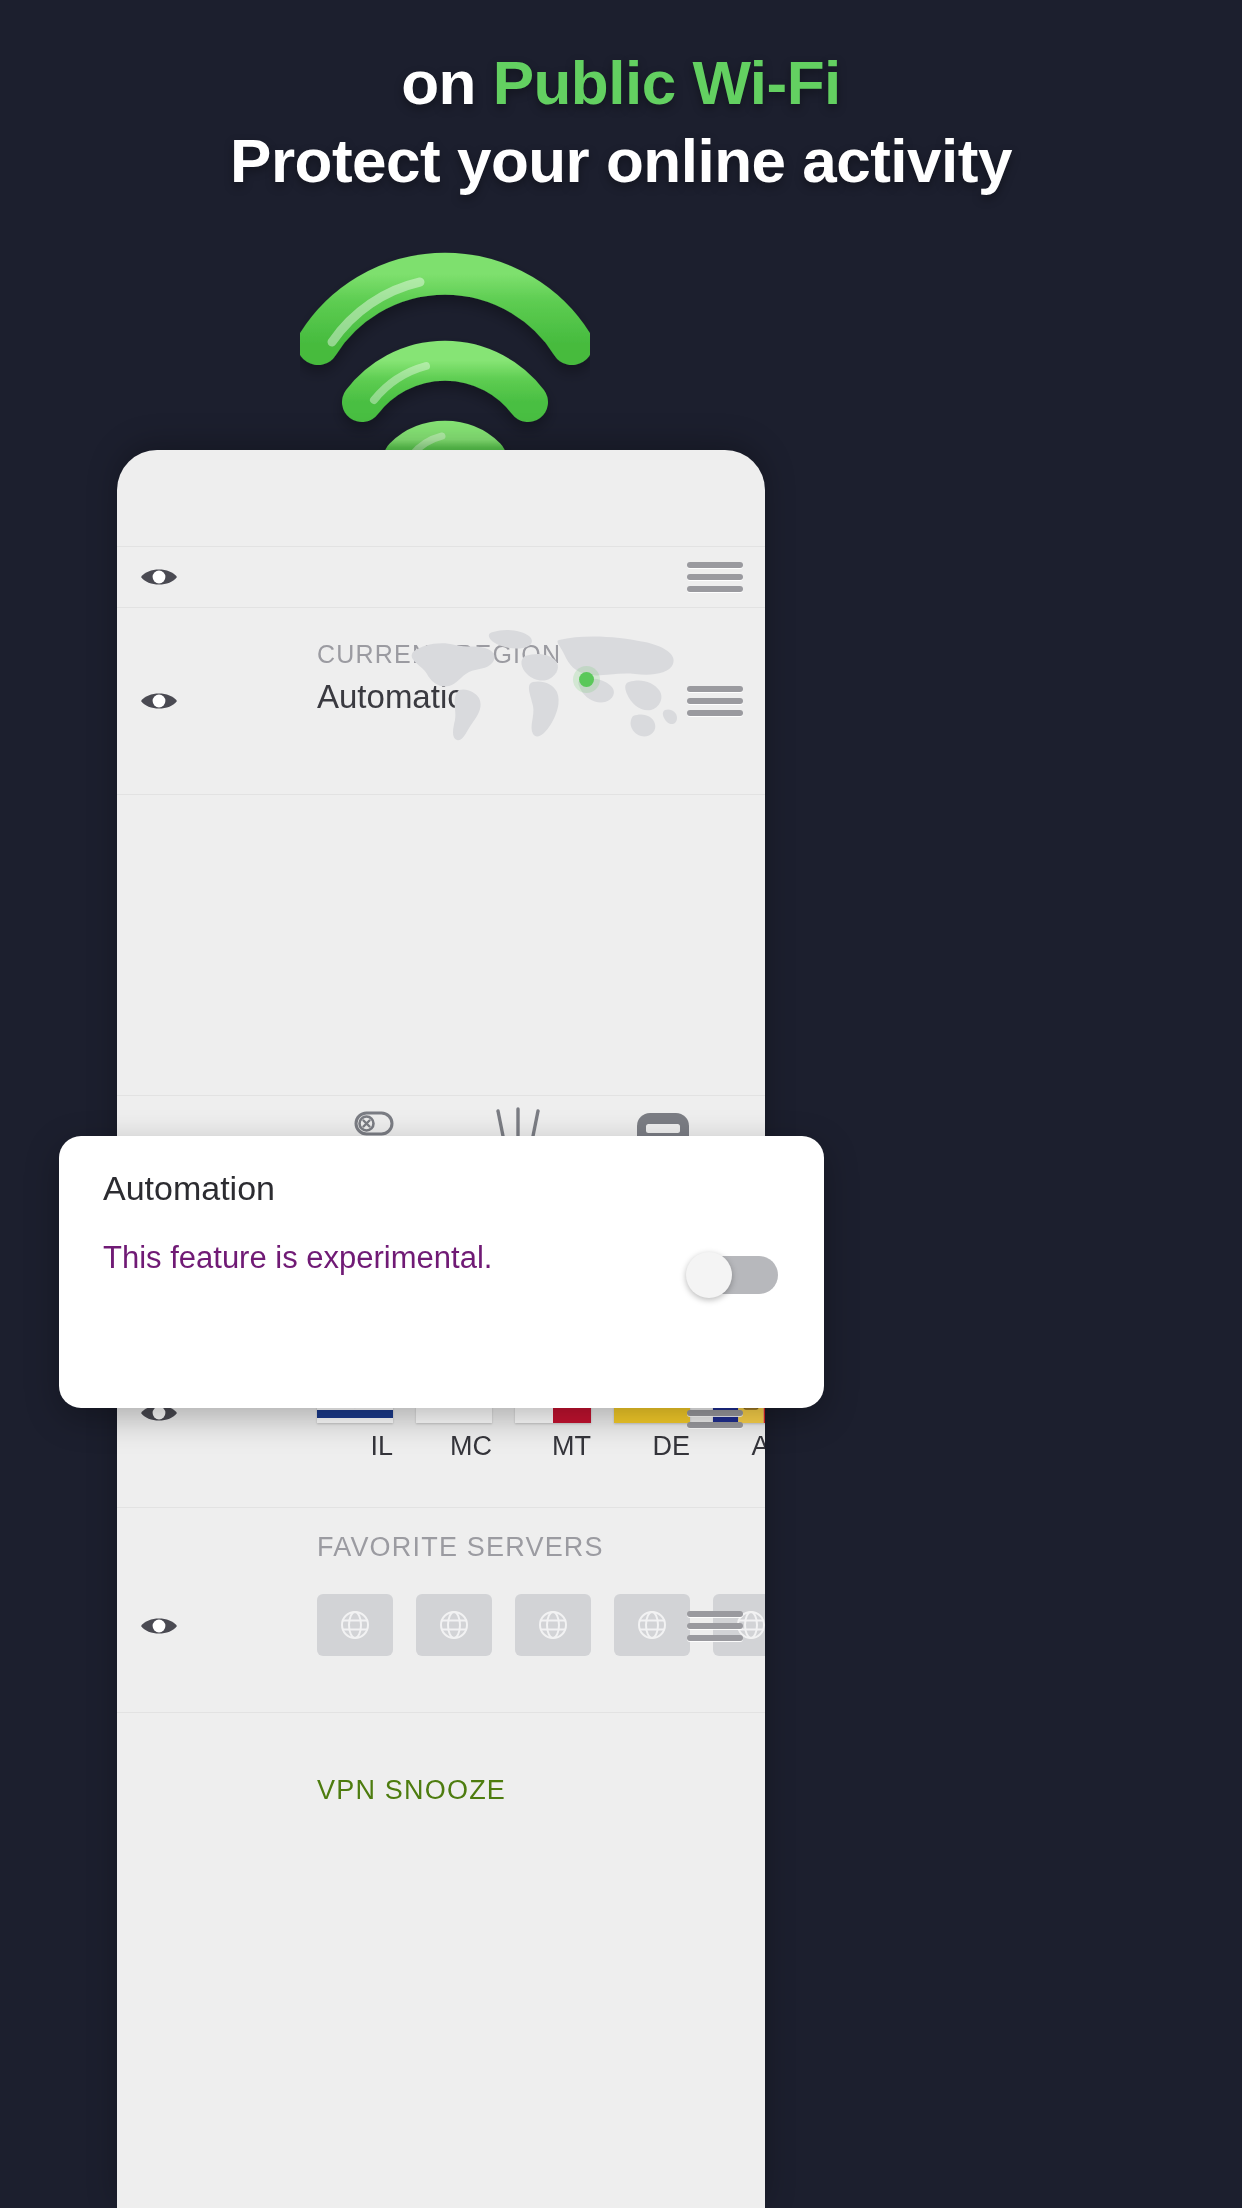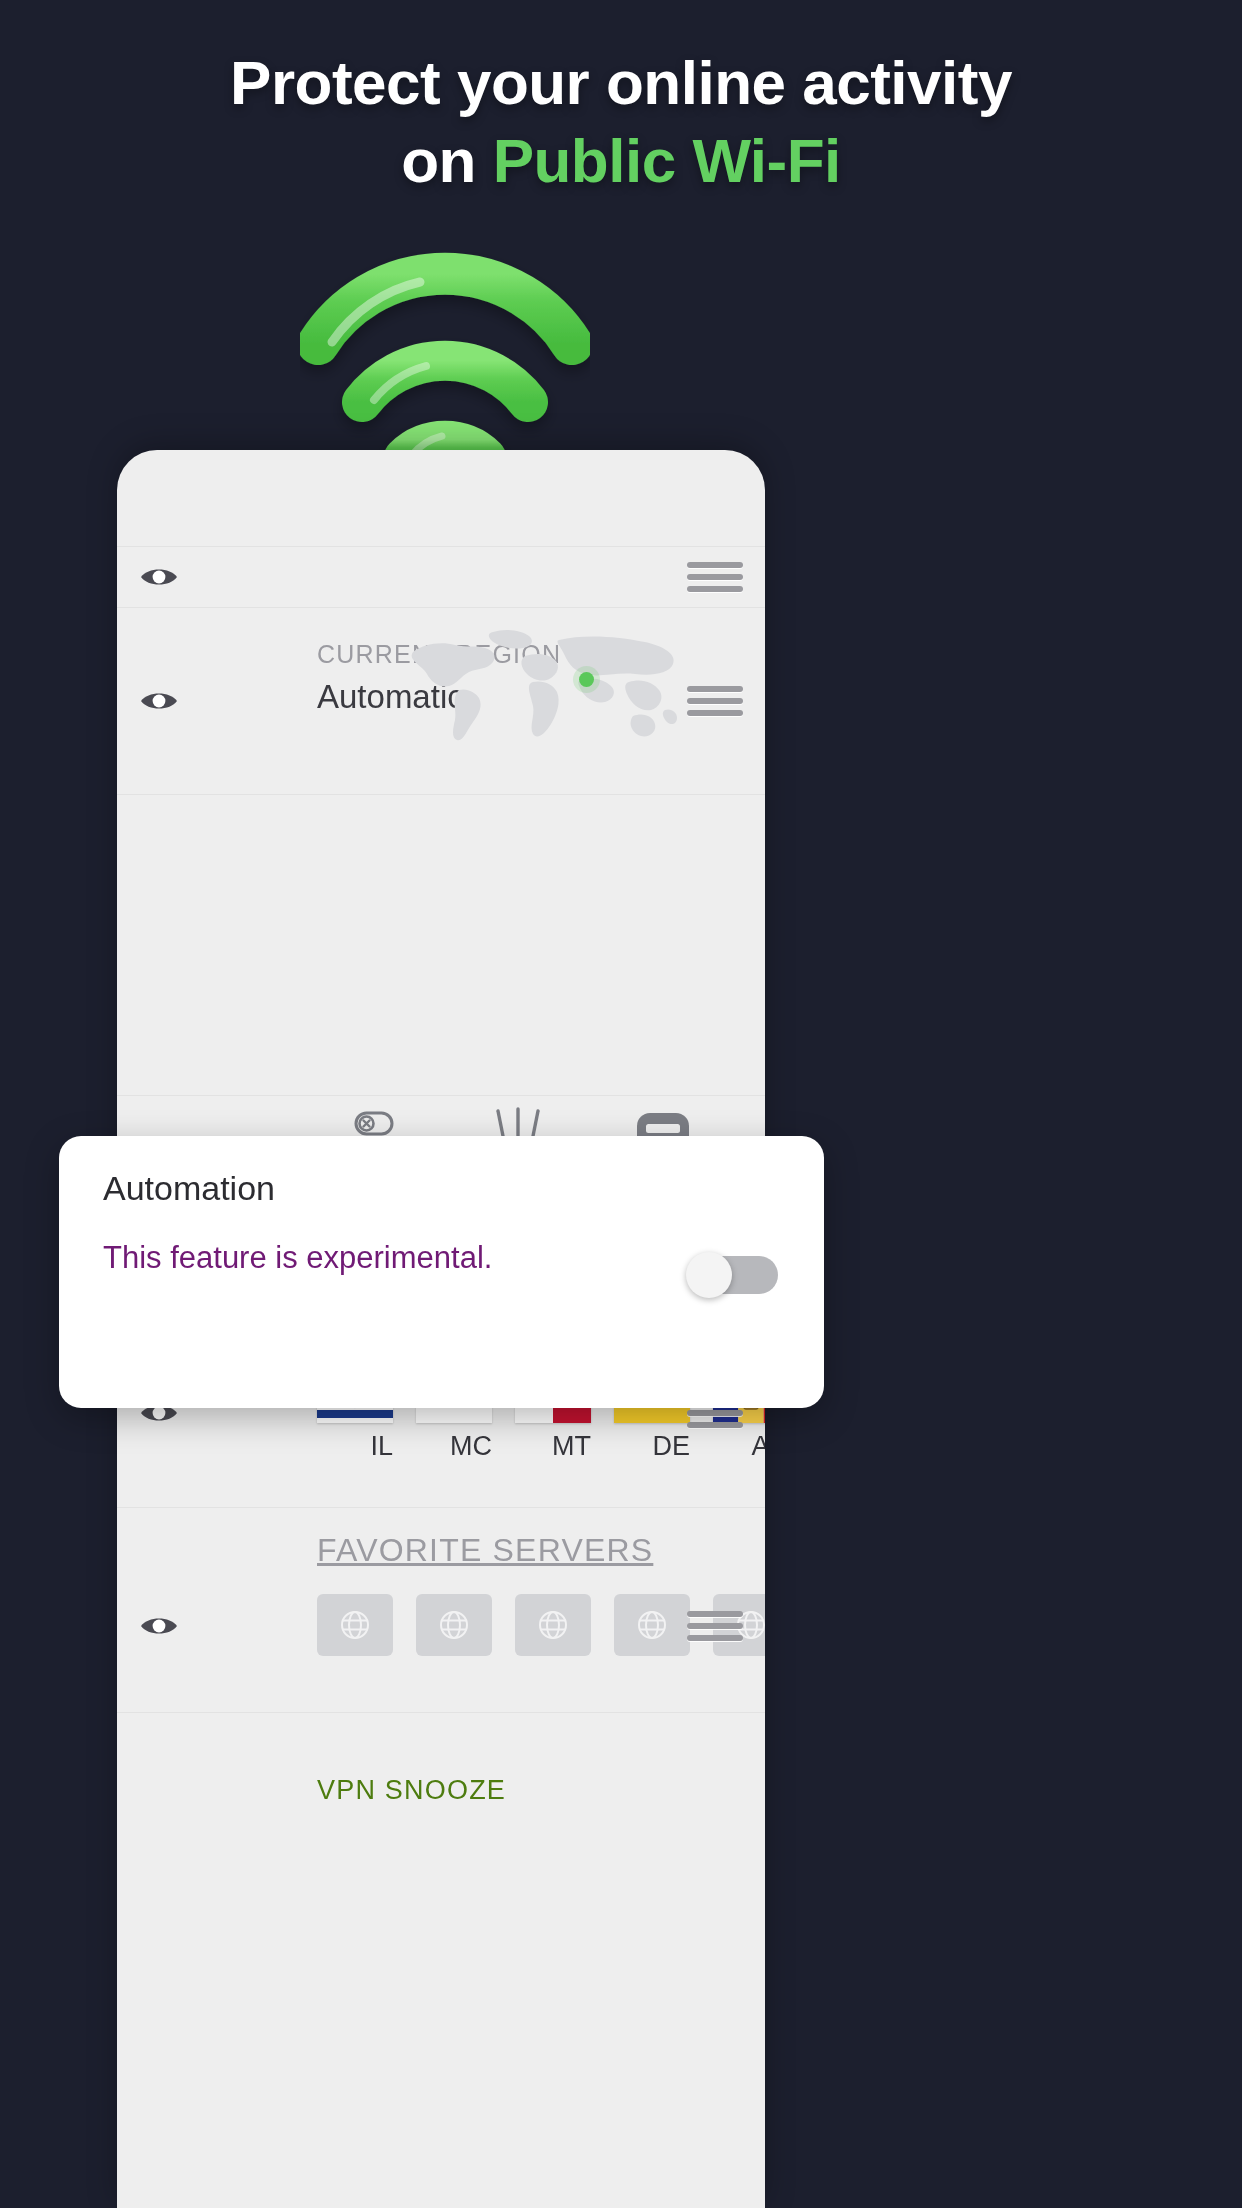--- a/index.html
+++ b/index.html
@@ -129,21 +129,21 @@
   .chev{
     position:absolute; right:92px; top:44px;
     width:26px; height:44px;
   }
   .chev svg{ width:100%; height:100%; }
 
   
   .row-quick{ height:220px; }
   .sec-title{
     position:absolute; left:200px; top:24px;
-    font-size:32px; letter-spacing:1.2px; color:#9b9ba1;text-decoration:underline;
+    font-size:27px; letter-spacing:1.2px; color:#9b9ba1;
   }
   .flag-strip{
     position:absolute; left:200px; top:86px;
     display:flex; gap:23px;
   }
   .flag-item{ width:76px; text-align:right; }
   .flag{
     width:76px; height:50px; display:block;
     box-shadow:0 1px 2px rgba(0,0,0,.18);
   }
@@ -207,22 +207,22 @@
     position:absolute; left:0; top:0;
     width:46px; height:46px; border-radius:50%;
     background:#f4f4f4;
     box-shadow:0 2px 6px rgba(0,0,0,.28);
   }
 </style>
 </head>
 <body>
 
 <div class="headline">
+  <div class="line"><span>on </span><span class="hl-green">Public Wi-Fi</span></div>
   <div class="line">Protect your online activity</div>
-  <div class="line"><span>on </span><span class="hl-green">Public Wi-Fi</span></div>
 </div>
 
 <div class="wifi-art">
   <svg viewBox="0 0 290 290">
     <defs>
       <linearGradient id="gA" x1="0" y1="0" x2="0" y2="1">
         <stop offset="0%" stop-color="#7ee06e"></stop>
         <stop offset="38%" stop-color="#5ecd52"></stop>
         <stop offset="100%" stop-color="#46bb3e"></stop>
       </linearGradient>

